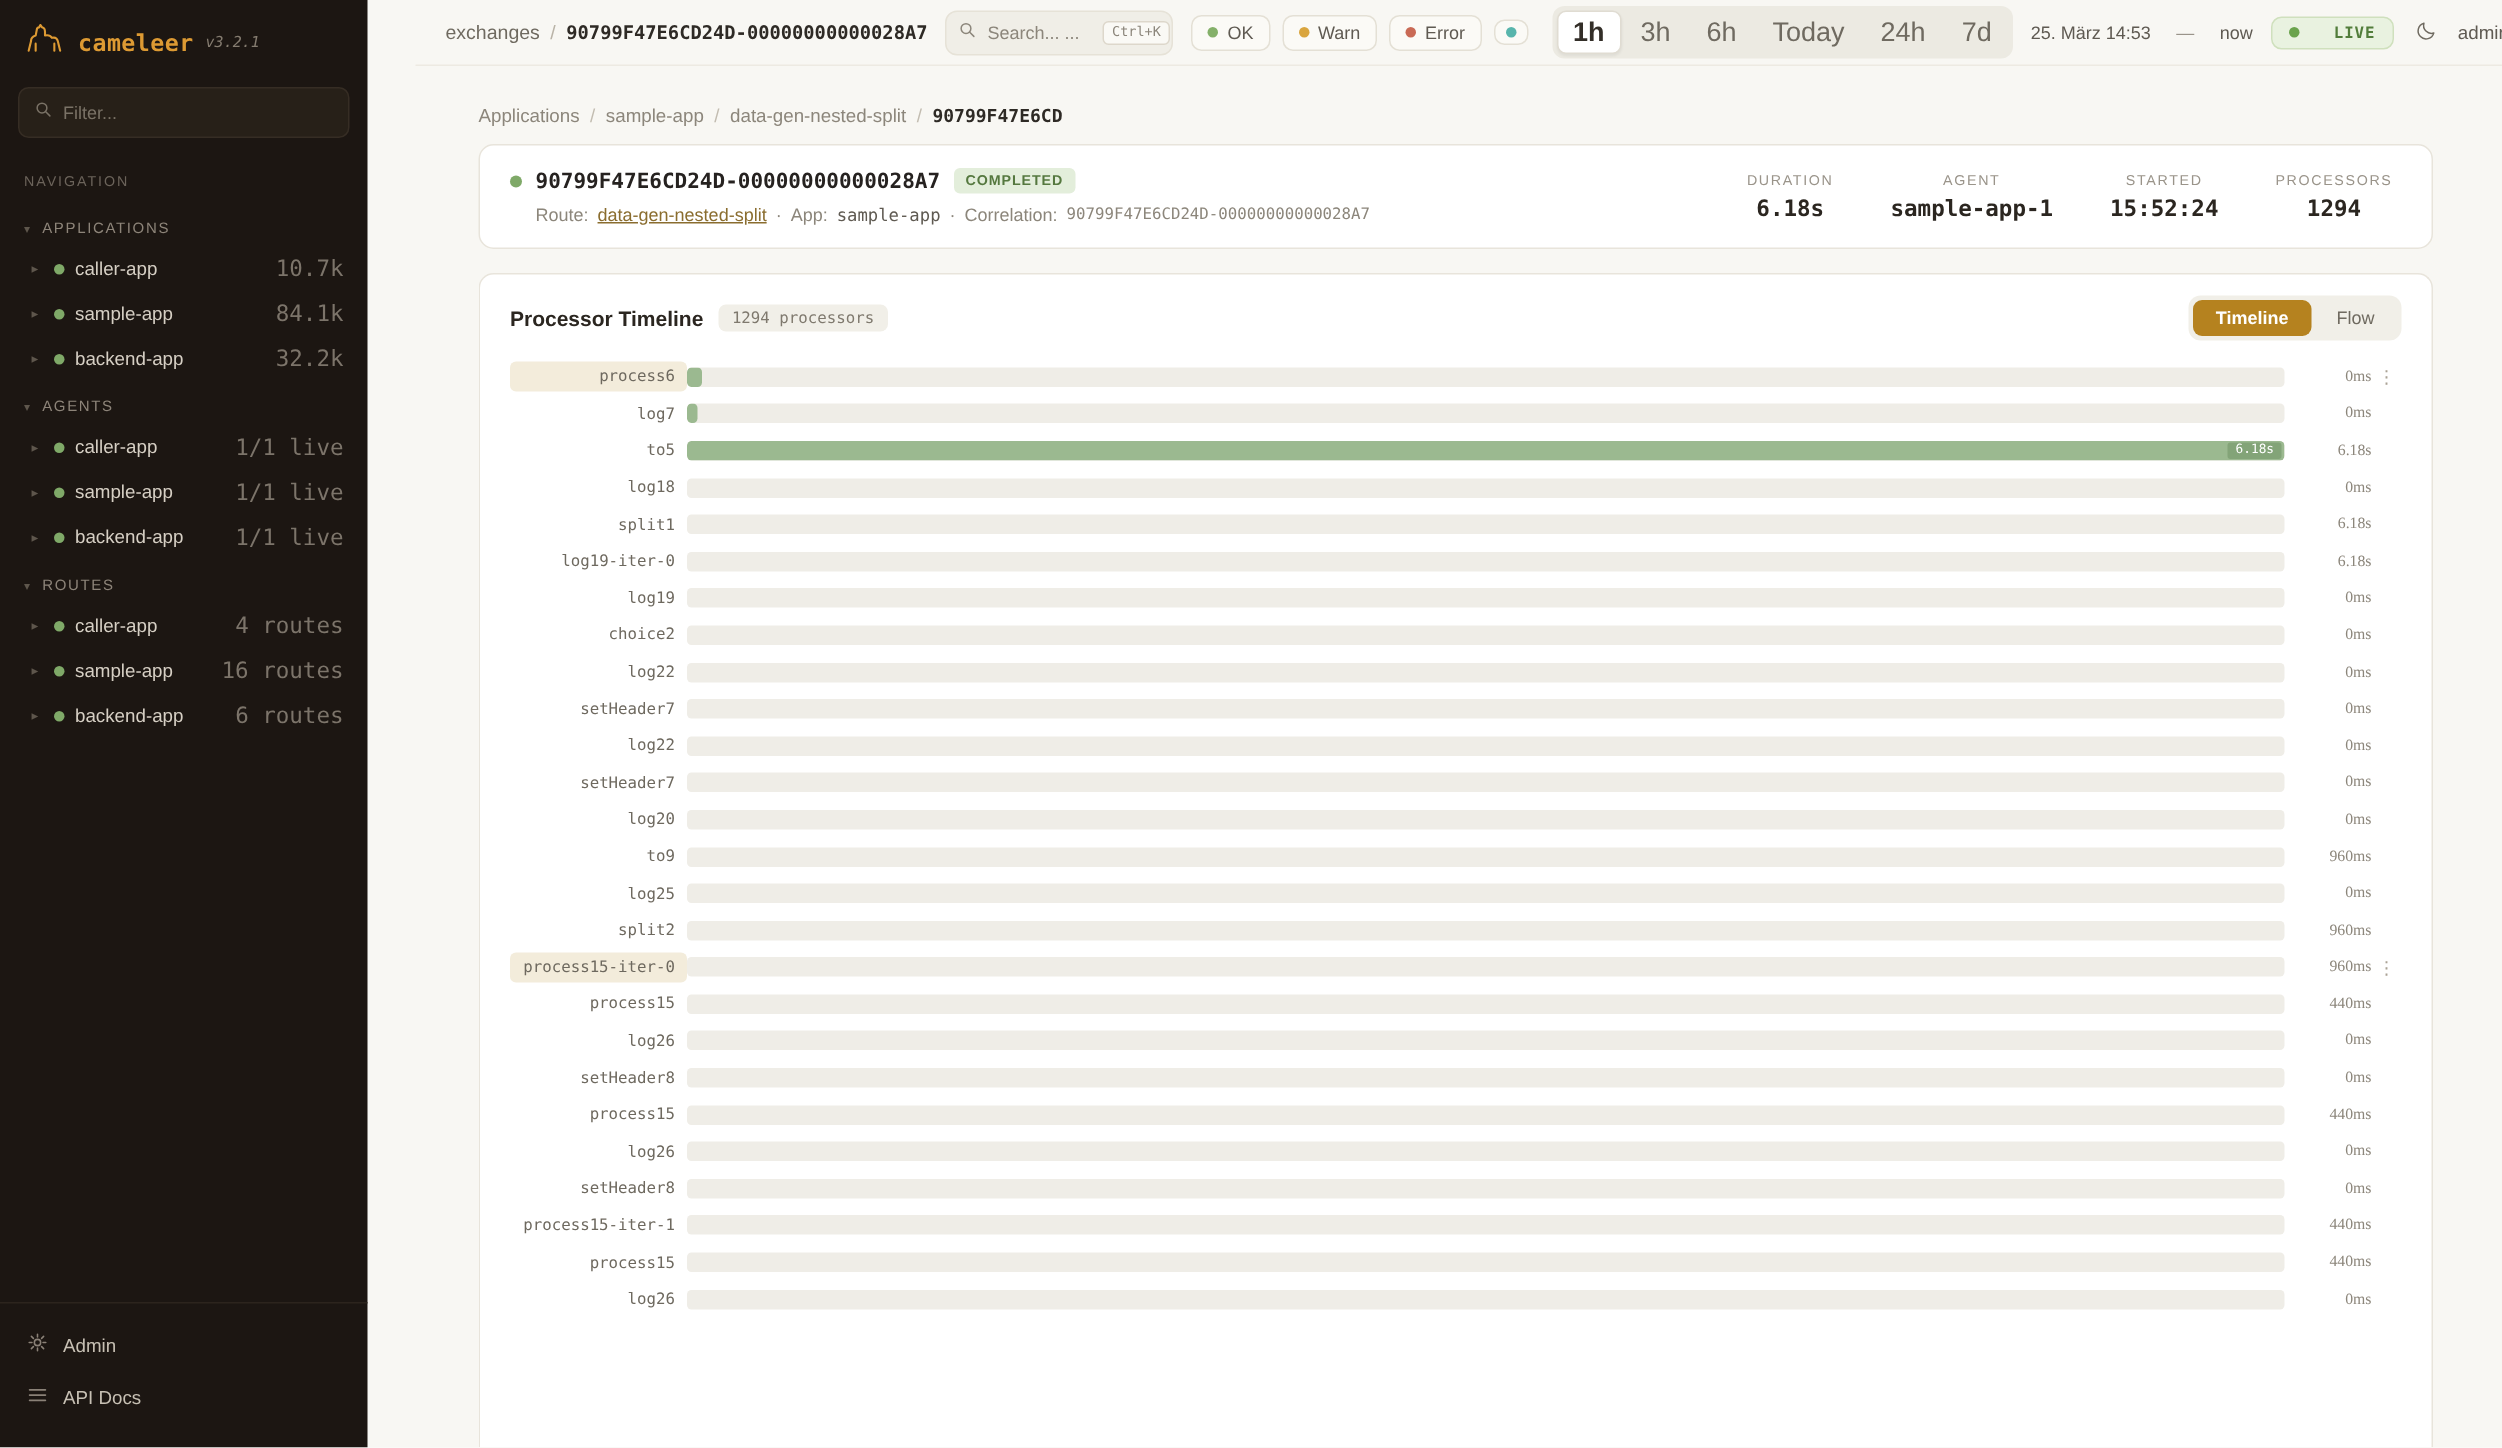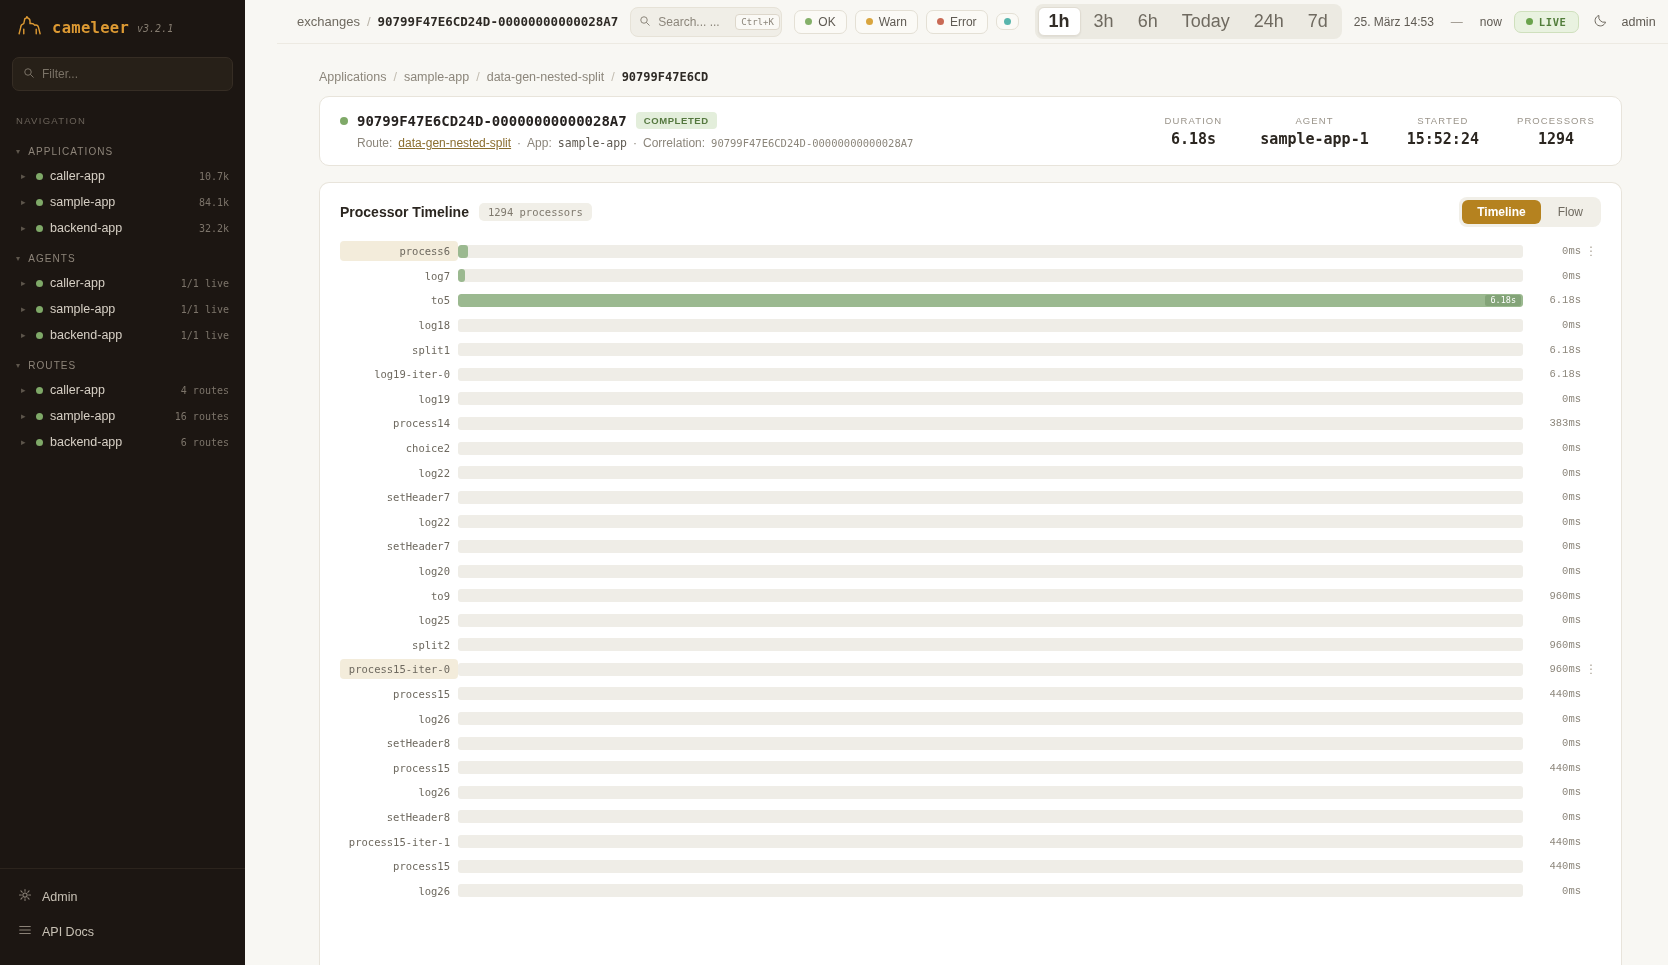--- a/index.html
+++ b/index.html
@@ -22,21 +22,21 @@
   .sb-filter input::placeholder { color:#7a7266; }
   .sb-navlabel { padding:8px 16px 8px; font-size:9.5px; letter-spacing:1.3px; color:#6b635a; }
   .s-sec { display:flex; align-items:center; gap:7px; padding:12px 16px 6px; font-size:10px;
     letter-spacing:1.1px; color:#8d8479; cursor:pointer; }
   .s-cd { font-size:8px; color:#5e564c; }
   .s-item { display:flex; align-items:center; gap:7px; padding:6px 16px 6px 21px; font-size:12.5px;
     color:#d6cfc4; cursor:pointer; }
   .s-cr { font-size:9px; color:#5e564c; width:8px; }
   .s-dot { width:7px; height:7px; border-radius:50%; background:var(--status-green,#7fa968); flex:0 0 7px; }
   .s-name { white-space:nowrap; }
-  .s-badge { margin-left:auto; font-family:"DejaVu Sans Mono", monospace; font-size:10px; color:#7c746a; }
+  .s-badge { margin-left:auto; font-family:"DejaVu Sans Mono", monospace; font-size:15px; color:#7c746a; }
   .sb-footer { margin-top:auto; border-top:1px solid #2c241d; padding:10px 0 16px; }
   .sb-foot-item { display:flex; align-items:center; gap:10px; padding:9px 18px; font-size:12.5px;
     color:#c7c0b4; cursor:pointer; }
   .sb-foot-item svg { color:#8a8177; }
 
   
   .main { flex:1; min-width:0; display:flex; flex-direction:column;margin-left:32px; }
   .topbar { height:44px; flex:0 0 44px; display:flex; align-items:center; gap:12px;
     padding:0 26px 0 20px; border-bottom:1px solid #edeae2; background:#f8f7f3; }
   .tb-crumb { display:flex; align-items:center; gap:7px; white-space:nowrap; }
@@ -54,21 +54,21 @@
     border-radius:7px; padding:4px 10px; font-size:12px; color:#5f5a52; }
   .chip-mini { padding:4px 7px; }
   .chip-dot { width:7px; height:7px; border-radius:50%; }
   .segs { display:flex; align-items:center; background:#eceae2; border-radius:8px; padding:3px; gap:2px; margin-left:4px; }
   .seg { font-size:18px; color:#6f6a60; padding:4px 11px; border-radius:6px; }
   .seg.active { background:#ffffff; color:#332e28; font-weight:700; border:1px solid #e0dcd2;
     box-shadow:0 1px 2px rgba(0,0,0,.06); padding:3px 10px; }
   .daterange { display:flex; gap:17px; align-items:center; font-size:12px; color:#5f5a52; white-space:nowrap; }
   .daterange .dr-sep { color:#9a948a; }
   .tb-right { margin-left:auto; display:flex; align-items:center; gap:14px; }
-  .live { display:flex; align-items:center; gap:6px; background:#e9f2e0; border:1px solid #cfe0bd;
+  .live { display:flex; align-items:center; gap:23px; background:#e9f2e0; border:1px solid #cfe0bd;
     border-radius:7px; padding:4px 11px; font-size:10.5px; font-weight:700; letter-spacing:.6px;
     color:#527d3b; font-family:"DejaVu Sans Mono", monospace; }
   .live .dot { width:7px; height:7px; border-radius:50%; background:var(--live,#6aa34c); }
   .moon-btn { color:#6f6a60; display:flex; align-items:center; }
   .tb-admin { font-size:12.5px; color:#5f5a52; cursor:pointer; }
   .avatar { width:25px; height:25px; border-radius:50%; background:#e5ddcd; color:#4a443c;
     font-size:10px; font-weight:700; display:flex; align-items:center; justify-content:center; cursor:pointer; }
 
   
   .content { flex:1; overflow:hidden; padding:26px 46px 0 42px; display:flex; flex-direction:column; }
@@ -111,21 +111,21 @@
     font-size:10.5px; color:#6e695f; padding:4px 8px 4px 4px; white-space:nowrap; border-radius:4px; }
   .t-row.sel .t-label, .t-row.hl .t-label { background:#f3ecdb; }
   .t-row.sel::before { content:""; position:absolute; left:-16px; top:3px; bottom:3px; width:3px;
     border-radius:2px; background:#c9912e; }
   .t-track { flex:1; height:13px; background:#efede7; border-radius:3px; position:relative; overflow:hidden; }
   .t-bar { position:absolute; top:0; bottom:0; background:var(--bar-green,#9bb990); border-radius:3px;
     display:flex; align-items:center; justify-content:flex-end; }
   .t-bar-lbl { background:var(--bar-green-dark,#83a478); color:#fff; font-size:8.5px;
     font-family:"DejaVu Sans Mono", monospace; padding:1.5px 5px; border-radius:2px; margin-right:2px;
     line-height:1; white-space:nowrap; }
-  .t-dur { width:58px; flex:0 0 58px; text-align:right; font-family:Liberation Mono, monospace;
+  .t-dur { width:58px; flex:0 0 58px; text-align:right; font-family:Liberation Serif, serif;
     font-size:10.5px; color:#8c867b; }
   .t-menu { width:20px; flex:0 0 20px; text-align:center; color:#aaa295; font-size:12px; visibility:hidden; }
   .t-row.has-menu .t-menu { visibility:visible; }
 </style>
 </head>
 <body>
 
 <div class="app">
 
   <aside class="sidebar">
@@ -413,26 +413,20 @@
               <span class="t-dur">6.18s</span>
               <span class="t-menu">⋮</span>
             </div>
             <div class="t-row">
               <span class="t-label">log19</span>
               <span class="t-track"></span>
               <span class="t-dur">0ms</span>
               <span class="t-menu">⋮</span>
             </div>
             <div class="t-row">
-              <span class="t-label">process14</span>
-              <span class="t-track"></span>
-              <span class="t-dur">383ms</span>
-              <span class="t-menu">⋮</span>
-            </div>
-            <div class="t-row">
               <span class="t-label">choice2</span>
               <span class="t-track"></span>
               <span class="t-dur">0ms</span>
               <span class="t-menu">⋮</span>
             </div>
             <div class="t-row">
               <span class="t-label">log22</span>
               <span class="t-track"></span>
               <span class="t-dur">0ms</span>
               <span class="t-menu">⋮</span>

